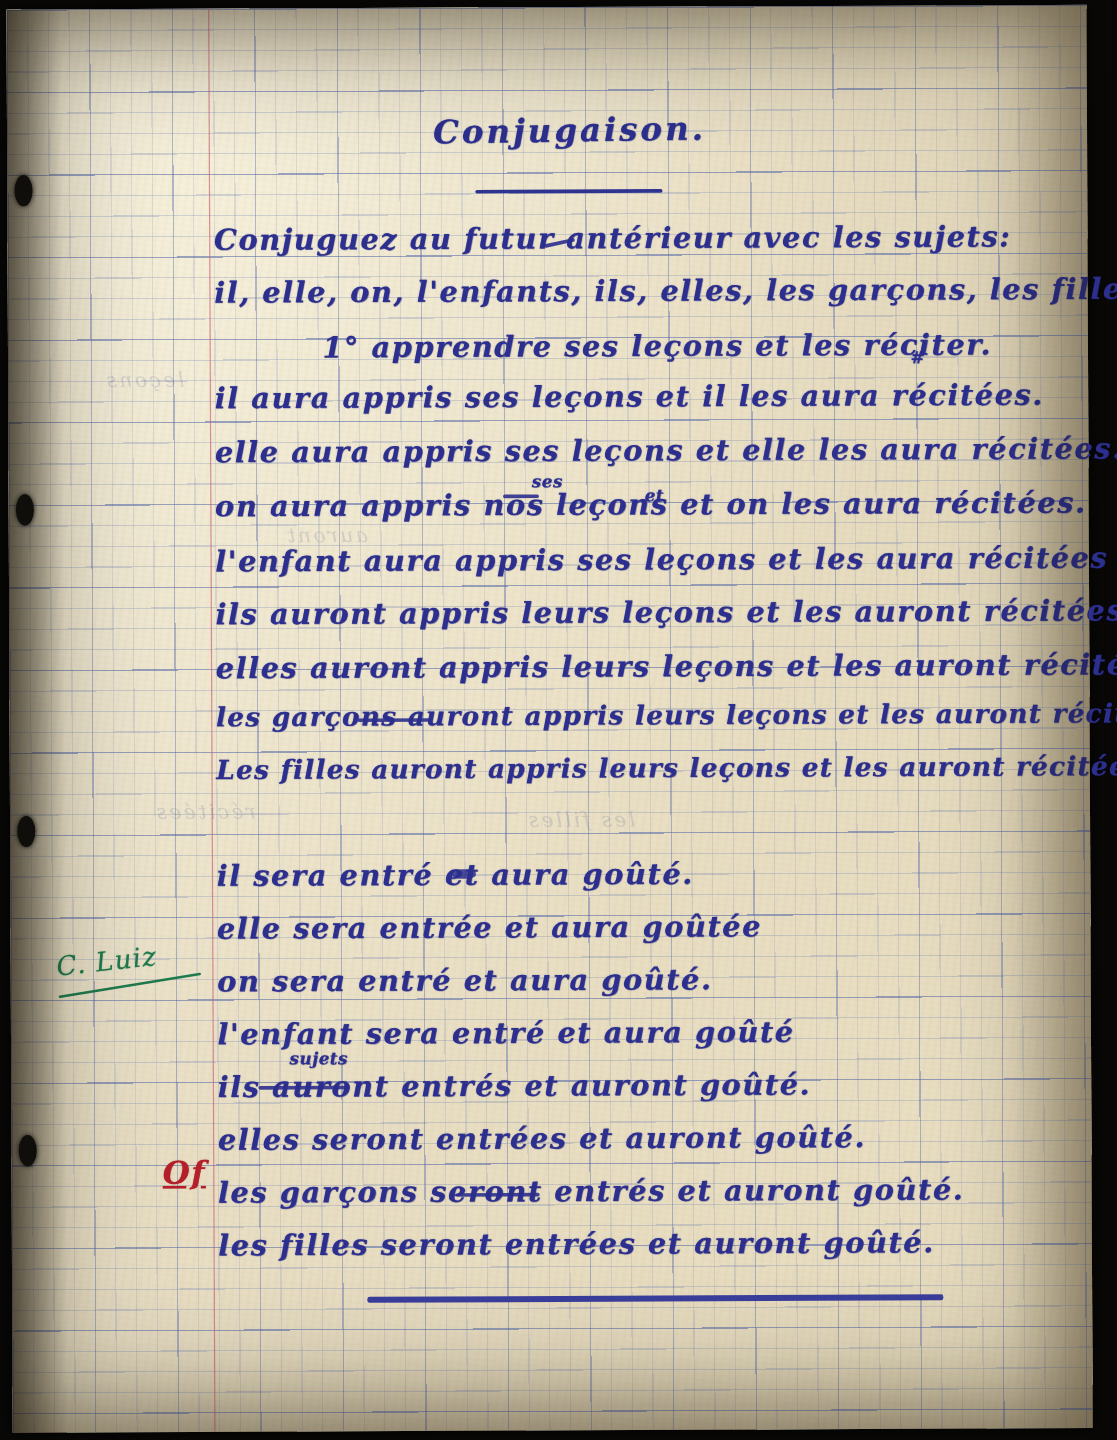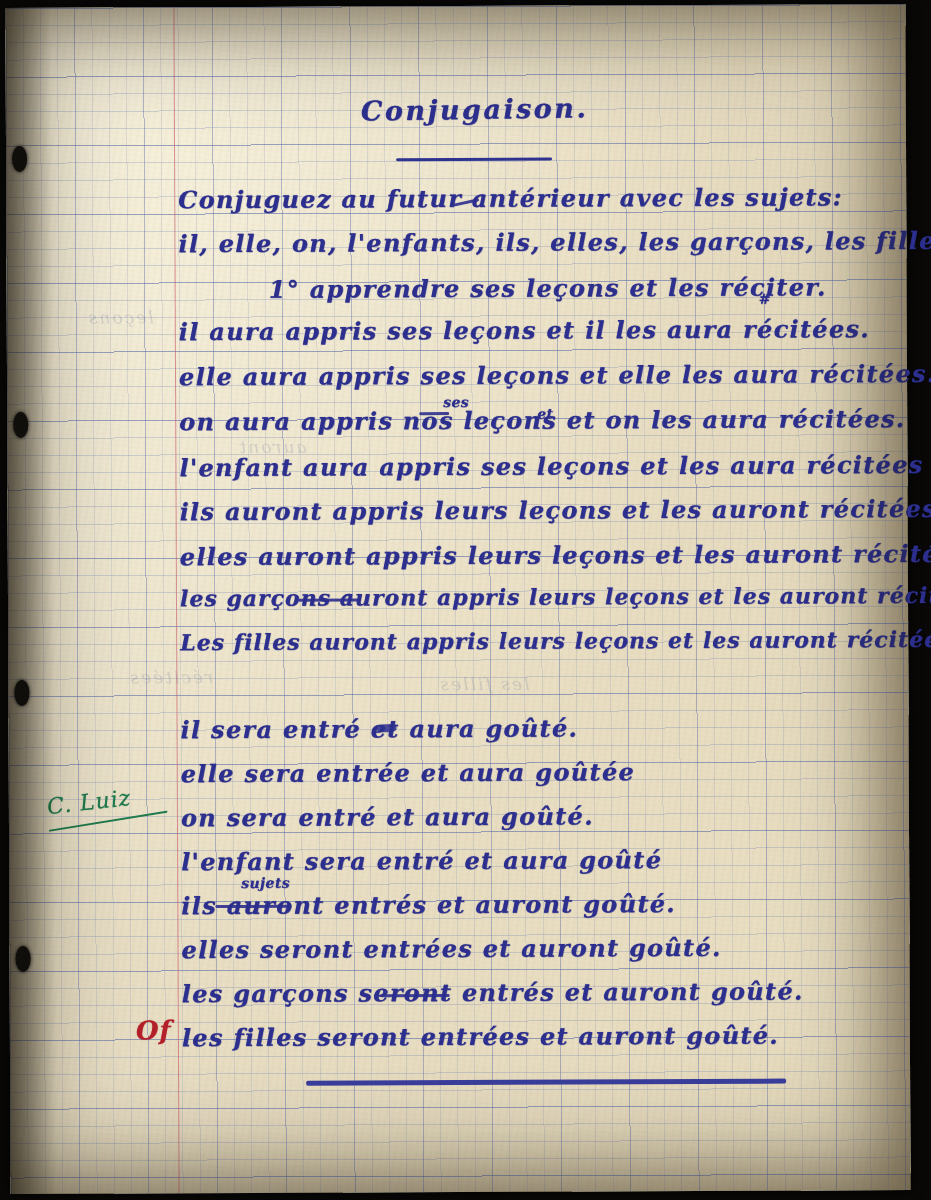--- a/index.html
+++ b/index.html
@@ -253,21 +253,21 @@
     <div class="hw sup" style="left:232px; top:868px;">sujets</div>
     <div class="scribble" style="left:206px; top:898px; width:76px;"></div>
 
     <div class="hw line" style="left:172px; top:928px;">elles seront entrées et auront goûté.</div>
 
     <div class="hw line" style="left:172px; top:972px;">les garçons seront entrés et auront goûté.</div>
     <div class="scribble" style="left:370px; top:988px; width:70px;"></div>
 
     <div class="hw line" style="left:172px; top:1016px;">les filles seront entrées et auront goûté.</div>
 
-    <div class="red" style="left:126px; top:1008px;">Of</div>
+    <div class="red" style="left:126px; top:956px;text-decoration:underline;">Of</div>
 
     <div class="green" style="left:38px; top:782px; transform:rotate(-6deg);">C. Luiz</div>
     <div class="green-stroke" style="left:40px; top:822px; width:120px; transform:rotate(-9deg);"></div>
 
     <div class="ul thick" style="left:296px; top:1074px; width:480px;"></div>
 
     <div id="binding"></div>
     <div class="punch" style="top:138px;"></div>
     <div class="punch" style="top:404px;"></div>
     <div class="punch" style="top:672px;"></div>

